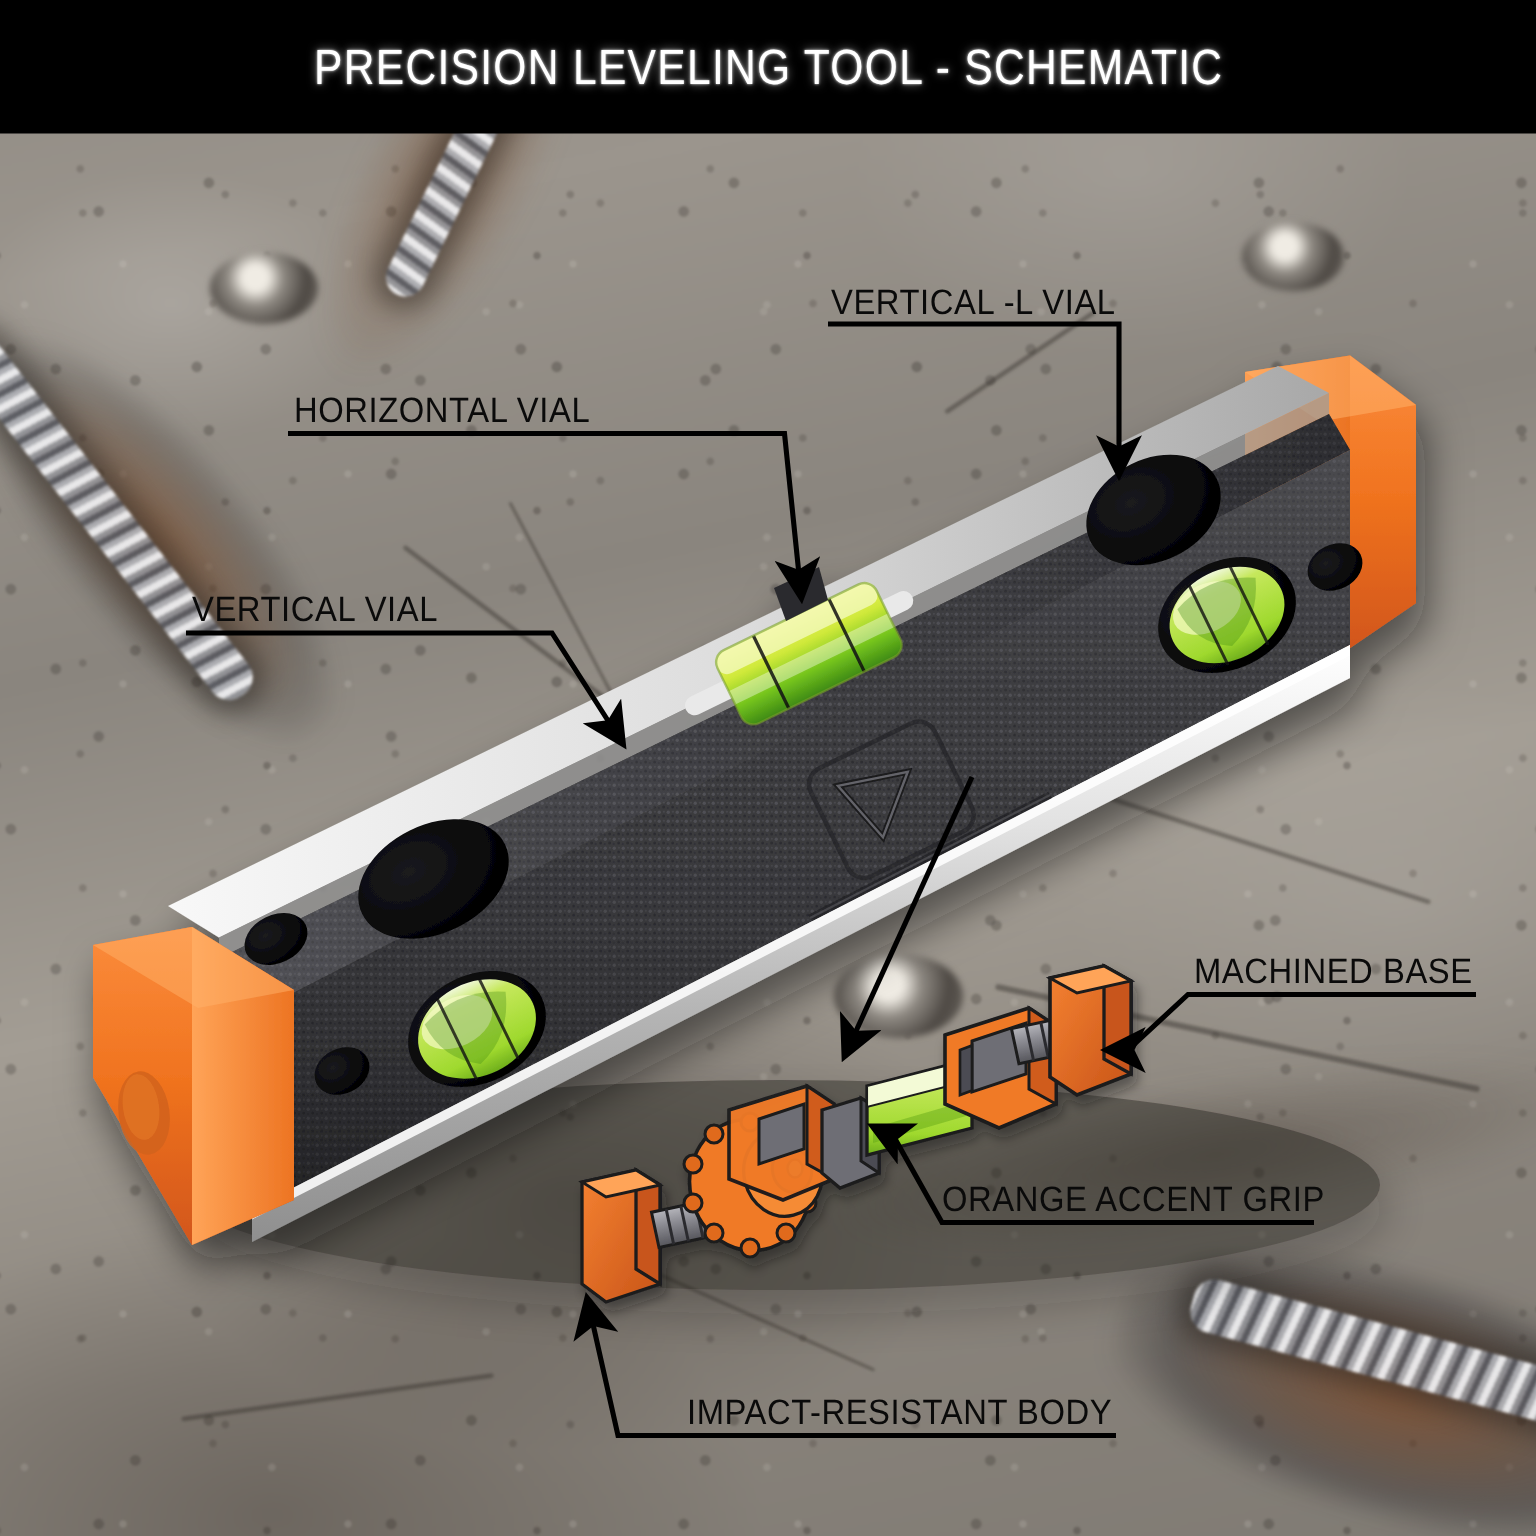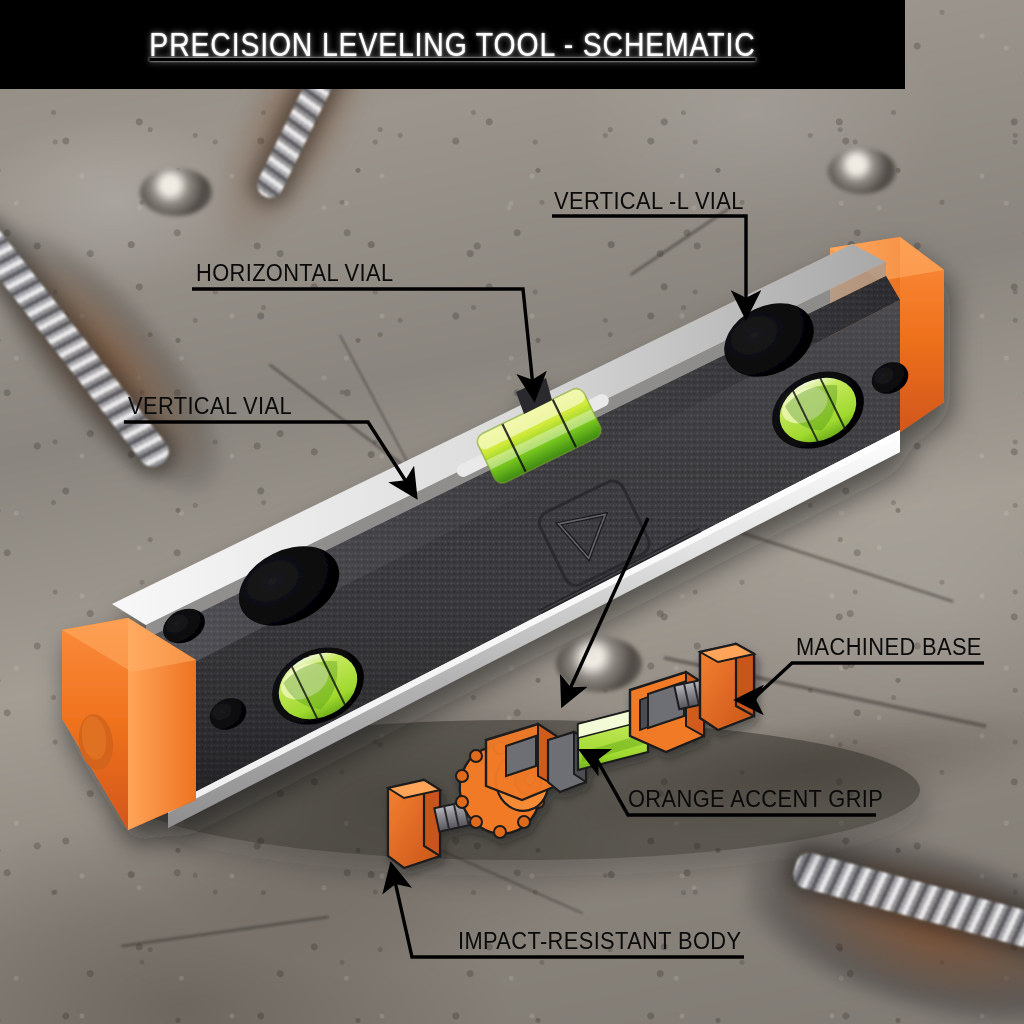--- a/index.html
+++ b/index.html
@@ -62,22 +62,22 @@
         rgba(86,88,96,.85) 9px 13px,
         rgba(176,178,184,.90) 13px 17px);
     border-radius:14px;
     box-shadow:0 0 16px 8px rgba(30,26,22,.45);
     filter:blur(1.1px);
   }
   .weldheat{position:absolute;border-radius:16px;filter:blur(7px);}
 
   
   #titlebar{
-    position:absolute;left:0;top:0;width:905px;height:89px;background:#000;z-index:60;
-    display:flex;align-items:center;justify-content:center;text-decoration:underline;
+    position:absolute;left:0;top:0;width:1024px;height:89px;background:#000;z-index:60;
+    display:flex;align-items:center;justify-content:center;
   }
   #title{
     color:#fff;font-size:33px;letter-spacing:1.0px;font-weight:400;
     transform:scaleX(.86);transform-origin:center;white-space:nowrap;
     text-shadow:0 0 7px rgba(255,255,255,.55),0 0 2px rgba(255,255,255,.9);
   }
 
   
   #tool{position:absolute;left:0;top:0;width:1024px;height:1024px;z-index:20;}
 

